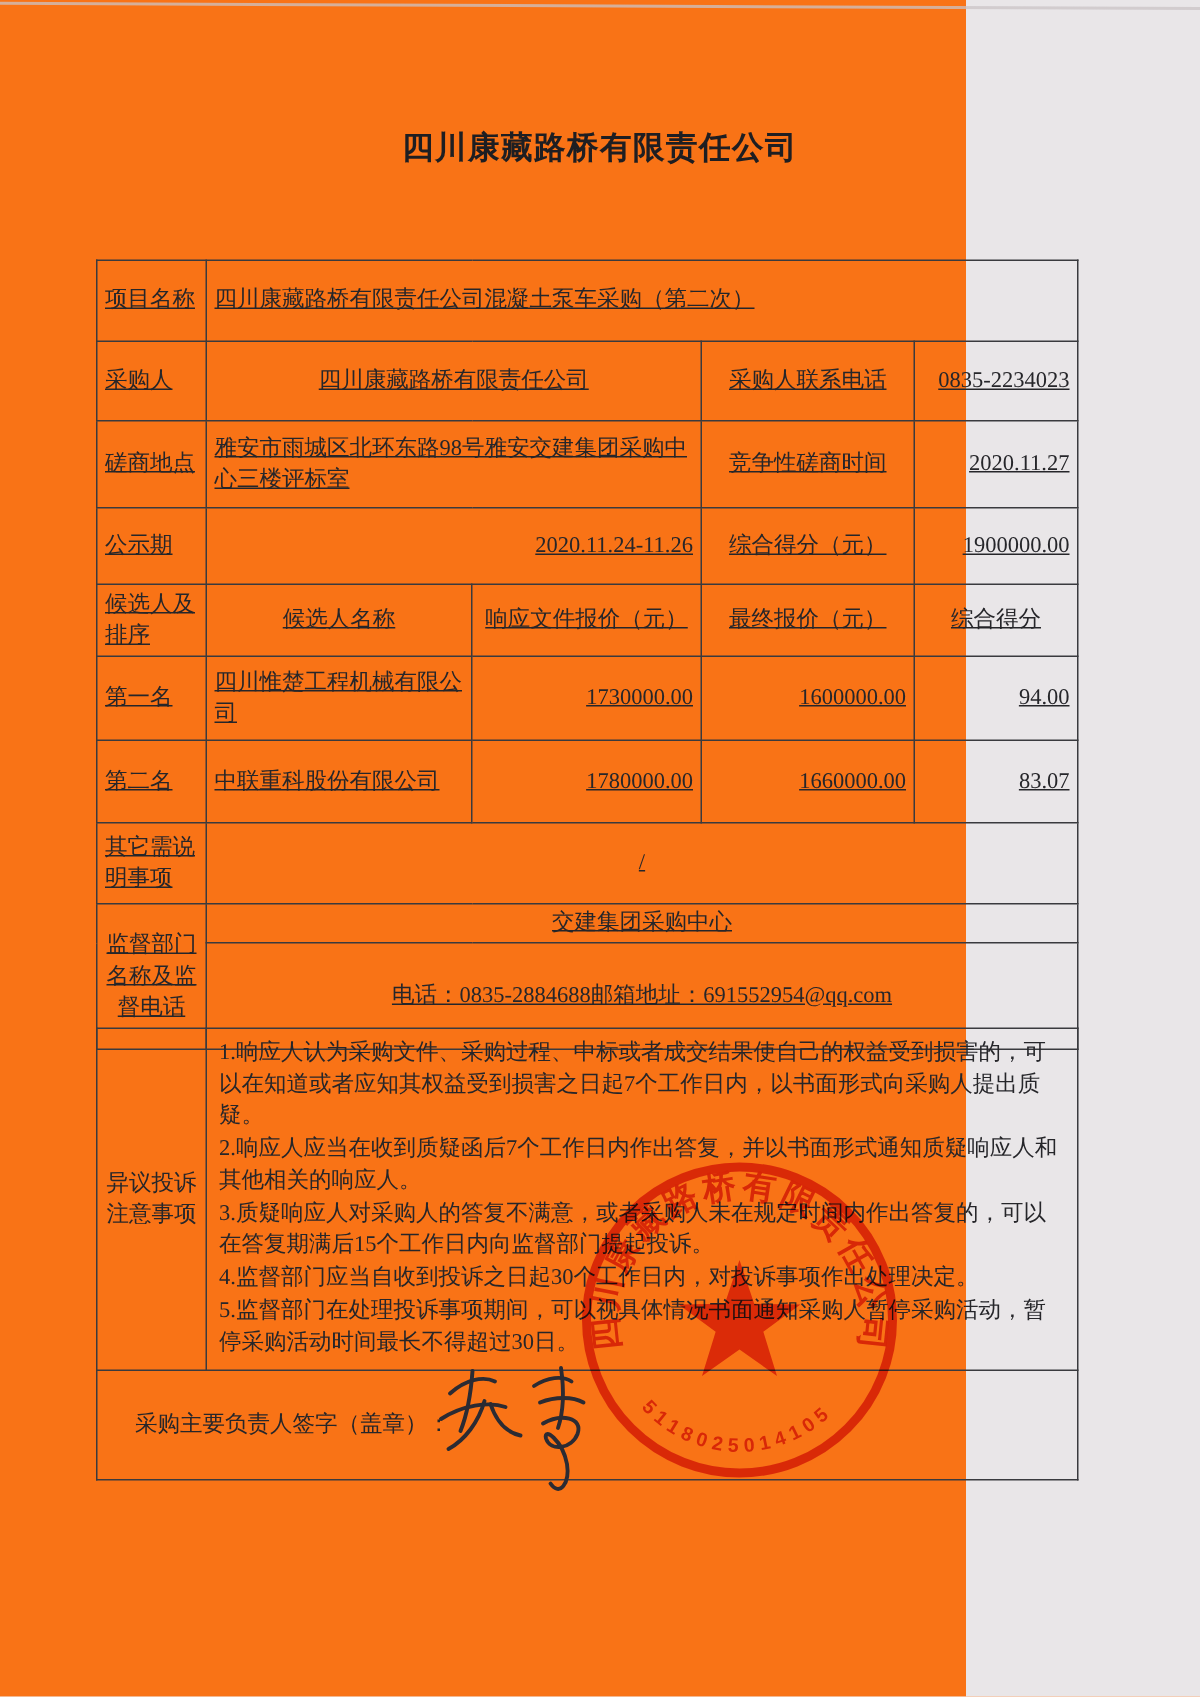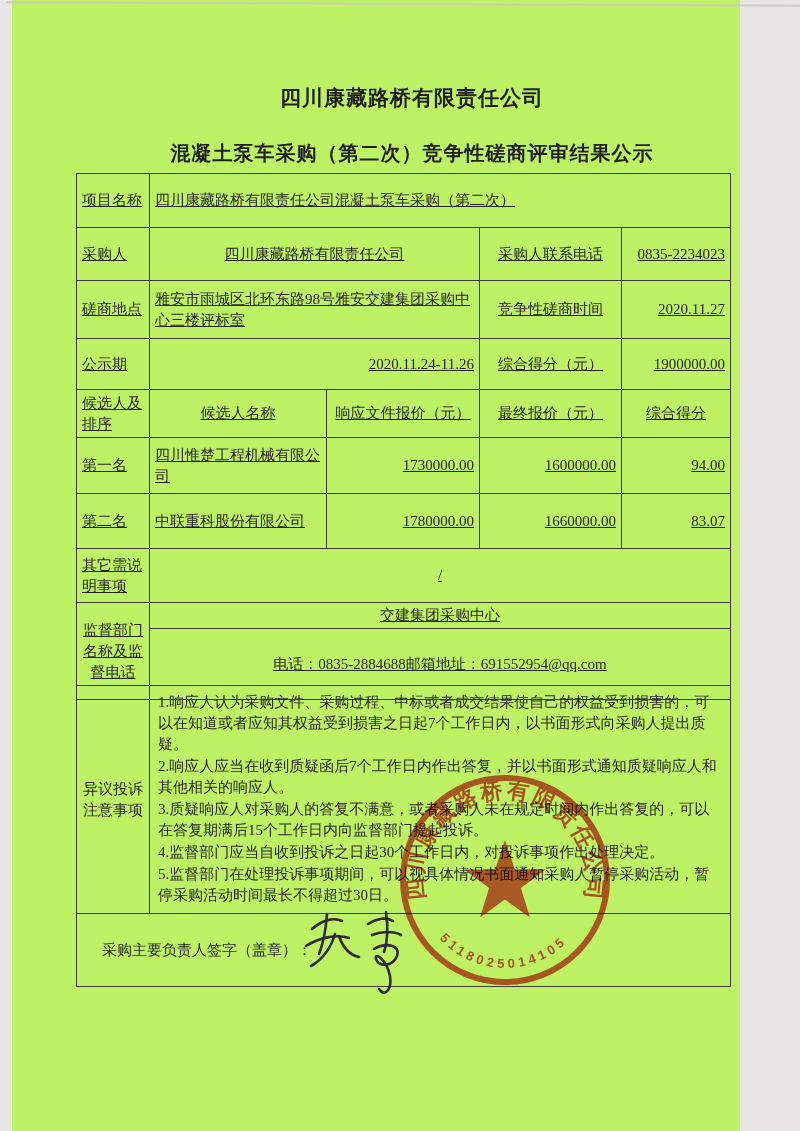--- a/index.html
+++ b/index.html
@@ -5,22 +5,22 @@
   html,body{margin:0;padding:0;}
   body{
     width:800px;height:1131px;
     background:#e9e6e8;
     font-family:"Liberation Serif","DejaVu Serif",serif;
     color:#26262a;
     position:relative;
     overflow:hidden;
   }
   .page{
-    position:absolute;left:12px;top:0;width:728px;height:1131px;
-    background:#bef264;
+    position:absolute;left:0;top:0;width:644px;height:1131px;
+    background:#f97316;
   }
   .scan-top{
     position:absolute;top:3px;left:-6px;width:815px;height:2px;
     background:#c9c3c6;opacity:.75;transform:rotate(0.25deg);
   }
   .doc-title{
     position:absolute;left:0;top:84px;width:800px;
     text-align:center;font-family:"Liberation Sans","DejaVu Sans",sans-serif;
     font-weight:700;font-size:21px;letter-spacing:1px;color:#1e1e22;
   }
@@ -51,21 +51,20 @@
   }
   .num{letter-spacing:0px;text-align:right;}
 </style>
 </head>
 <body>
 
 <div class="page">
   <div class="scan-top"></div>
 
   <div class="doc-title">四川康藏路桥有限责任公司</div>
-  <div class="doc-subtitle">混凝土泵车采购（第二次）竞争性磋商评审结果公示</div>
 
   <table class="tbl tbl1">
     <colgroup>
         <col style="width:73px">
         <col style="width:177px">
         <col style="width:153px">
         <col style="width:142px">
         <col style="width:109px">
       </colgroup>
     <tbody>

